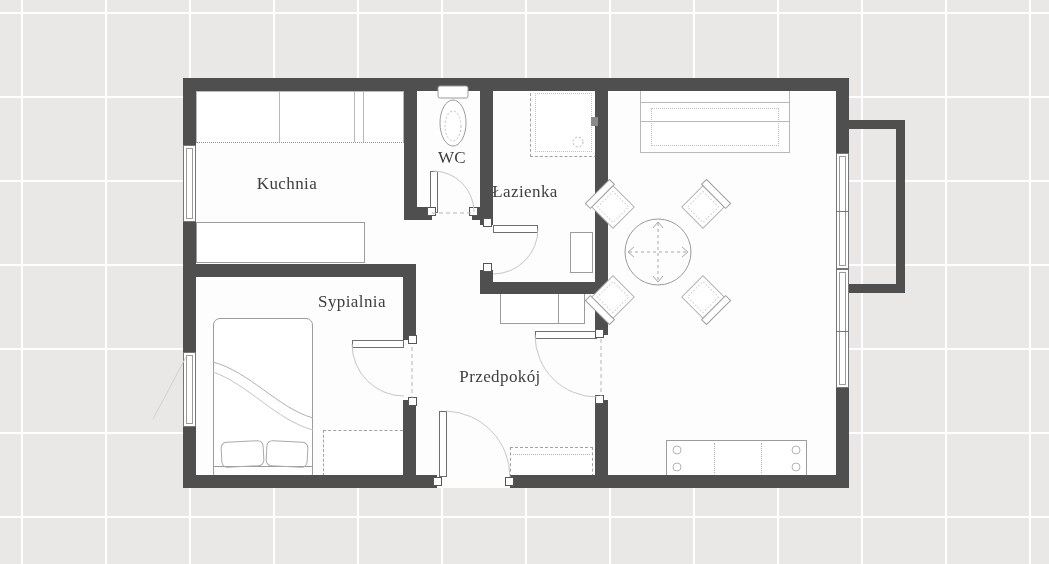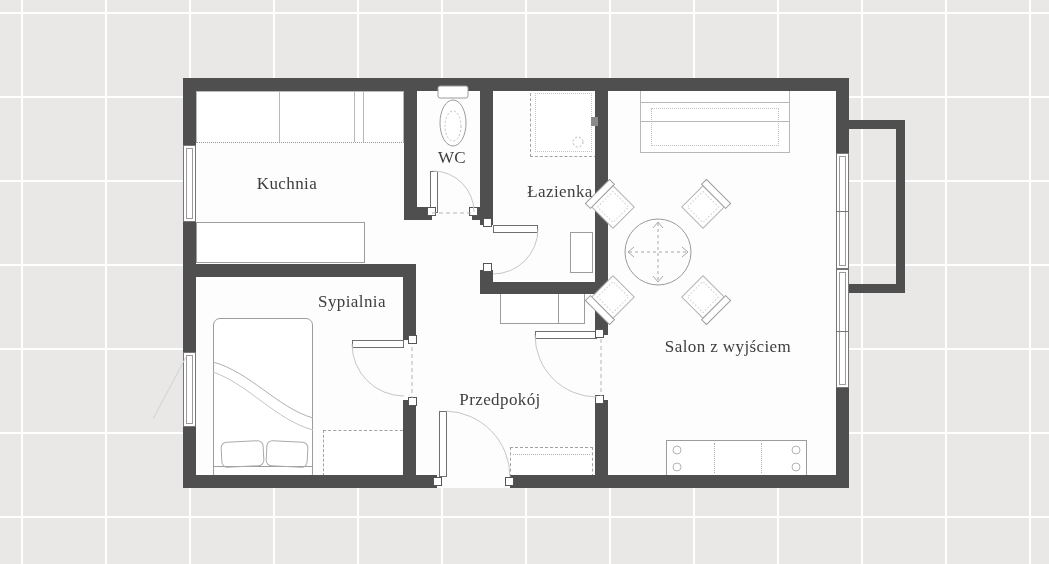--- a/index.html
+++ b/index.html
@@ -197,20 +197,19 @@
     <g fill="none" stroke="#b4b4b4">
       <circle cx="677" cy="450" r="4"></circle>
         <circle cx="796" cy="450" r="4"></circle>
       <circle cx="677" cy="467" r="4"></circle>
         <circle cx="796" cy="467" r="4"></circle>
     </g>
   </svg>
 
   <div class="label" style="left:287px;top:184px;">Kuchnia</div>
   <div class="label" style="left:452px;top:158px;">WC</div>
-  <div class="label" style="left:560px;top:192px;">Łazienka</div>
+  <div class="label" style="left:525px;top:192px;">Łazienka</div>
   <div class="label" style="left:352px;top:302px;">Sypialnia</div>
-  <div class="label" style="left:500px;top:400px;">Przedpokój</div>
+  <div class="label" style="left:500px;top:377px;">Przedpokój</div>
   <div class="label" style="left:728px;top:347px;">
-    <span style="display:block;">Salon z wyjściem</span>
   </div>
 
 </div>
 
 </body></html>

